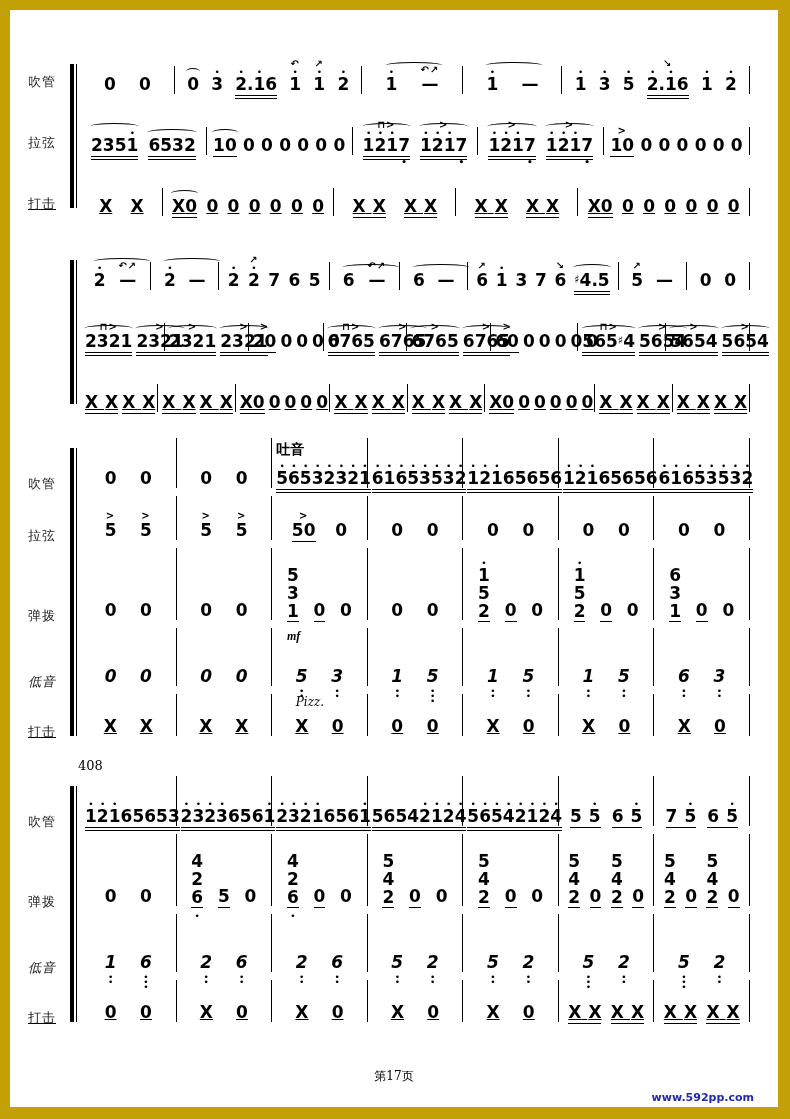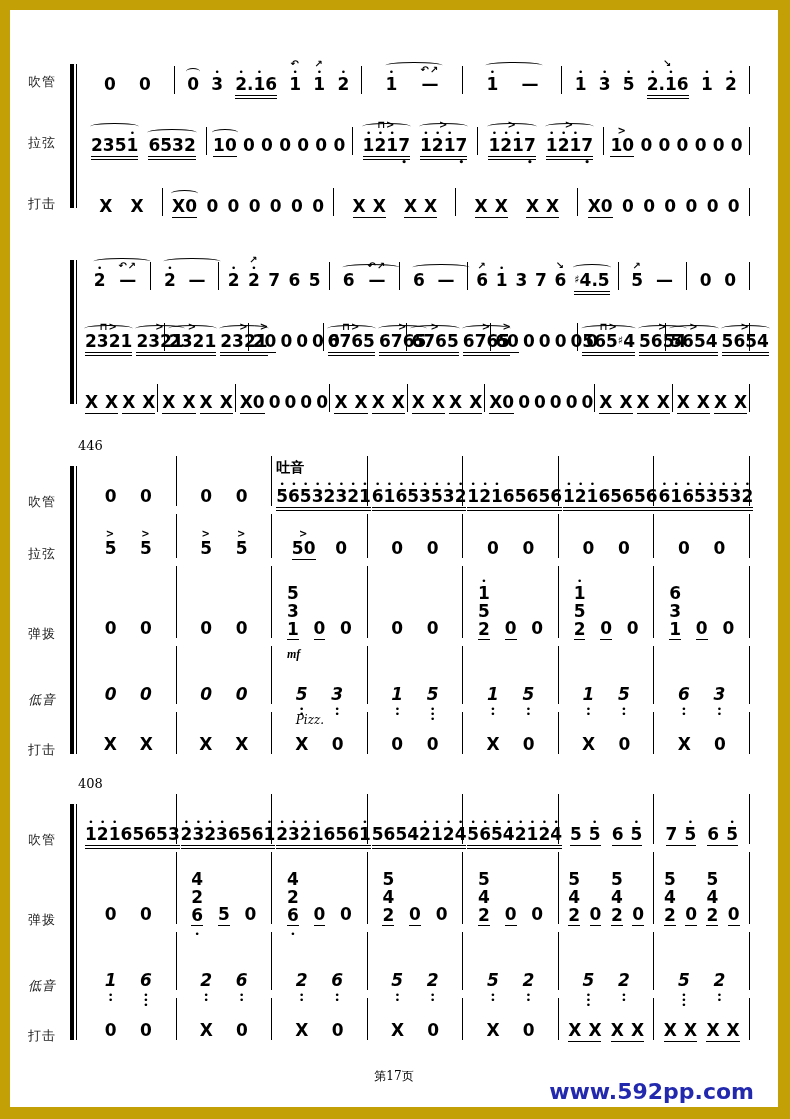--- a/index.html
+++ b/index.html
@@ -9,21 +9,21 @@
   .score{padding:44px 28px 0 18px;}
 
   .system{margin-bottom:34px;}
   .system.system-2{margin-bottom:26px;}
   .system.grid-sys{margin-bottom:14px;}
   .sys-num{margin-left:50px;font-family:"DejaVu Serif",serif;font-size:13px;margin-bottom:3px;}
   .sys-body{position:relative;}
   .sys-bracket{position:absolute;left:42px;top:10px;bottom:8px;width:2px;
                border-left:4px solid #000;border-right:1px solid #000;}
   .part-row{display:flex;align-items:flex-end;min-height:40px;margin-bottom:21px;}
-  .sys-body .part-row:last-child{margin-bottom:0;}
+  .sys-body .part-row:last-child{margin-bottom:0;text-decoration:underline;}
   .part-label{flex:none;width:40px;font-size:13px;color:#222;padding-bottom:3px;letter-spacing:1px;}
   .music{flex:1;display:flex;align-items:flex-end;margin-left:13px;min-width:0;}
   .measure{display:flex;align-items:flex-end;justify-content:space-evenly;flex:1 1 auto;min-width:0;padding:0 2px;}
   .barline,.endbar{width:1px;background:#000;align-self:flex-end;height:28px;flex:none;}
   .grid-sys .measure{flex:1 1 0;}
   .grid-sys .music{align-self:stretch;padding-bottom:8px;}
   .grid-sys .barline,.grid-sys .endbar{align-self:stretch;height:auto;}
   .grid-sys .part-row{margin-bottom:0;}
   .grid-sys .r-wind{min-height:58px;}
   .grid-sys .r-string{min-height:52px;}
@@ -52,21 +52,21 @@
   .bc b{position:absolute;left:50%;transform:translateX(-50%);top:-2px;color:#000;font-size:9px;line-height:5px;}
   .sub{position:absolute;top:calc(100% + 9px);left:0;font-family:"DejaVu Serif",serif;font-size:12px;white-space:nowrap;text-align:right;}
   .sub.dyn{font-style:italic;font-weight:bold;font-family:"Liberation Serif",serif;}
   .ann{position:absolute;bottom:calc(100% + 4px);left:0;font-weight:bold;font-size:14px;white-space:nowrap;}
   .stackcol{display:inline-flex;flex-direction:column;align-items:center;}
   .stackcol .g{line-height:18px;}
 
   .footer-page{position:absolute;bottom:22px;left:0;right:0;text-align:center;
                font-family:"DejaVu Serif",serif;font-size:12px;}
   .footer-site{position:absolute;bottom:3px;right:24px;color:#2329AE;font-weight:bold;
-               font-size:22px;font-family:"DejaVu Sans",sans-serif;}
+               font-size:11px;font-family:"DejaVu Sans",sans-serif;}
 </style>
 </head>
 <body style="background: rgb(196, 160, 7);">
 
 <div class="paper">
   <div id="score" class="score">
       <div class="system system-1">
         <div class="sys-body">
           <div class="sys-bracket"></div>
           <div class="part-row r-wind">
@@ -1699,21 +1699,20 @@
                     <span class="ln"></span>
                   </span>
                 </span>
               </div>
               <div class="endbar"></div>
             </div>
           </div>
         </div>
       </div>
       <div class="system system-3 grid-sys">
-        <div class="sys-num">446</div>
         <div class="sys-body">
           <div class="sys-bracket"></div>
           <div class="part-row r-wind">
             <div class="part-label">吹管</div>
             <div class="music">
               <div class="measure">
                 <span class="tok">
                   <span class="chars">
                     <span class="ch">
                       <span class="g">0</span>

